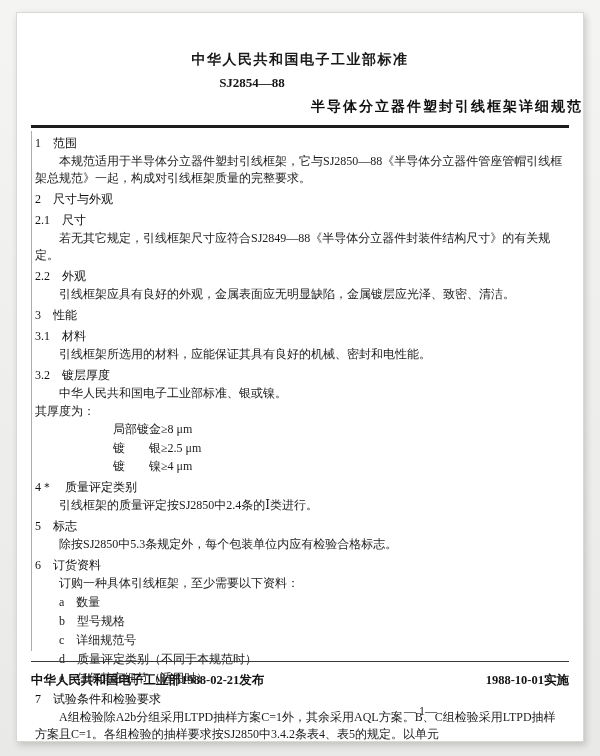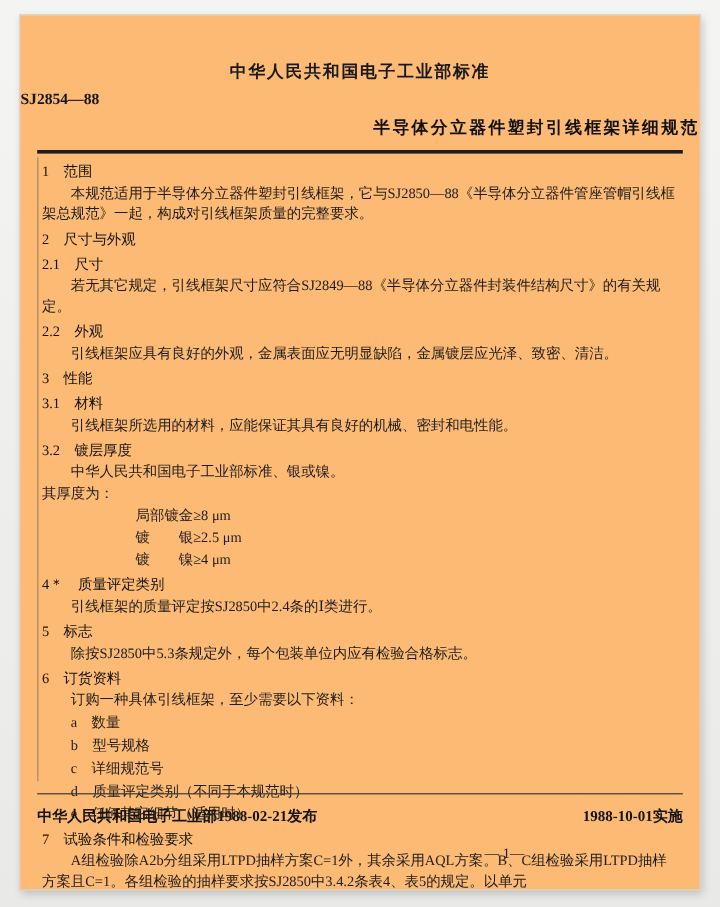--- a/index.html
+++ b/index.html
@@ -15,37 +15,37 @@
     position: absolute;
     inset: 0;
     background: linear-gradient(180deg, #f4f4f2 0%, #e9e9e7 100%);
   }
   .page {
     position: absolute;
     left: 16px;
     top: 12px;
     width: 568px;
     height: 730px;
-    background: #fdba74;
+    background: #ffffff;
     border: 1px solid #d8d8d4;
     box-shadow: 2px 3px 7px rgba(0,0,0,0.18);
     box-sizing: border-box;
     overflow: hidden;
     color: #1e1e1e;
   }
   .doc-header { padding-top: 38px; }
   .org {
     text-align: center;
     font-weight: bold;
     font-size: 14px;
     letter-spacing: 1.5px;
     color: #191919;
   }
   .stdno {
-    text-align: left;
+    text-align: center;
     padding-right: 96px;
     font-weight: bold;
     font-size: 13px;
     margin-top: 6px;
     color: #151515;
   }
   .title {
     text-align: right;
     font-weight: bold;
     font-size: 14px;

